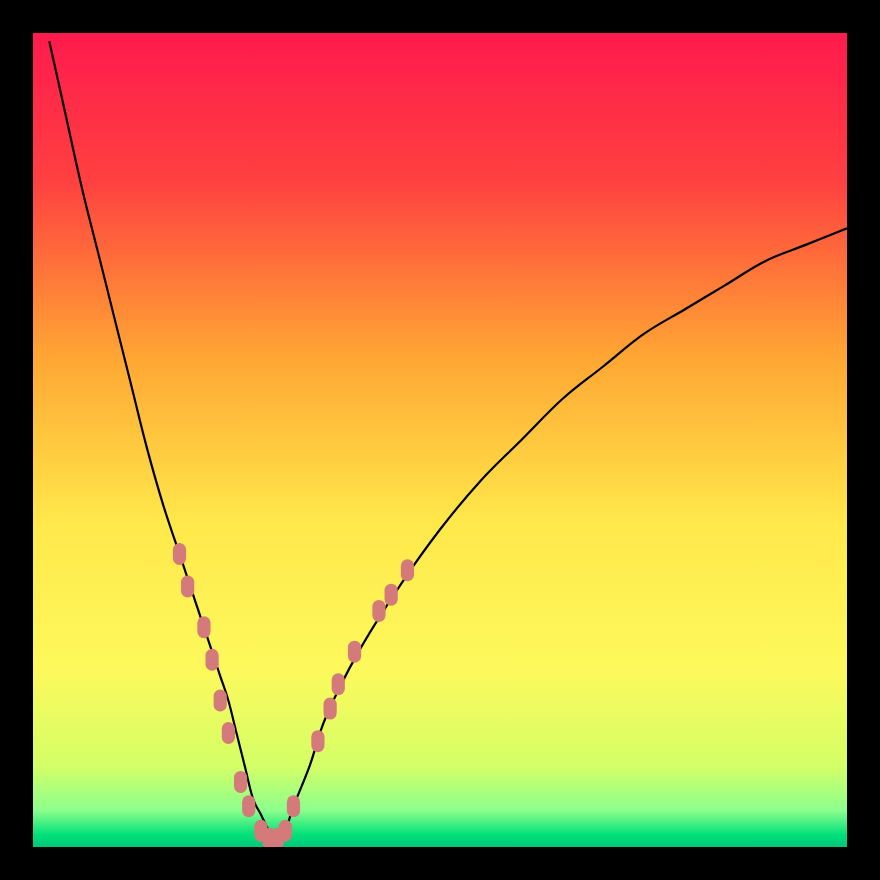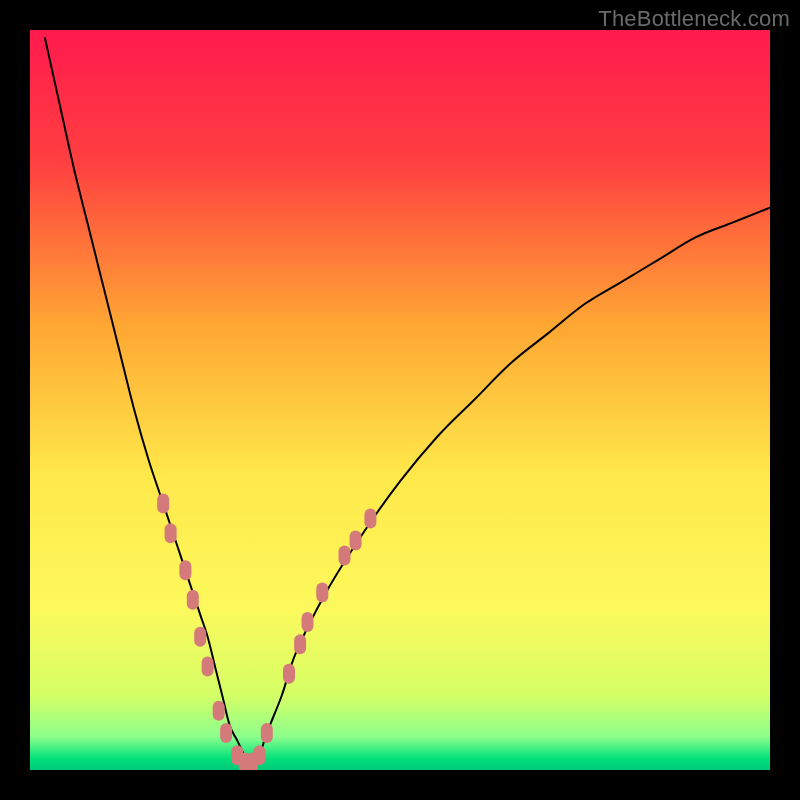--- a/index.html
+++ b/index.html
@@ -32,21 +32,20 @@
     font-weight: 500;
     color: #6a6a6a;
     letter-spacing: 0.2px;
     user-select: none;
   }
 </style>
 </head>
 <body>
 
 <div class="chart-container">
-  <div class="watermark">TheBottleneck.com</div>
   <svg class="plot-area" viewBox="0 0 740 740" preserveAspectRatio="none">
     <defs>
       <linearGradient id="bg-grad" x1="0" y1="0" x2="0" y2="1">
           <stop offset="0%" stop-color="#ff1a4d"></stop>
           <stop offset="18%" stop-color="#ff4040"></stop>
           <stop offset="40%" stop-color="#ffa733"></stop>
           <stop offset="60%" stop-color="#ffe84a"></stop>
           <stop offset="78%" stop-color="#fdf95c"></stop>
           <stop offset="90%" stop-color="#d4ff66"></stop>
           <stop offset="95.5%" stop-color="#8cff8c"></stop>

